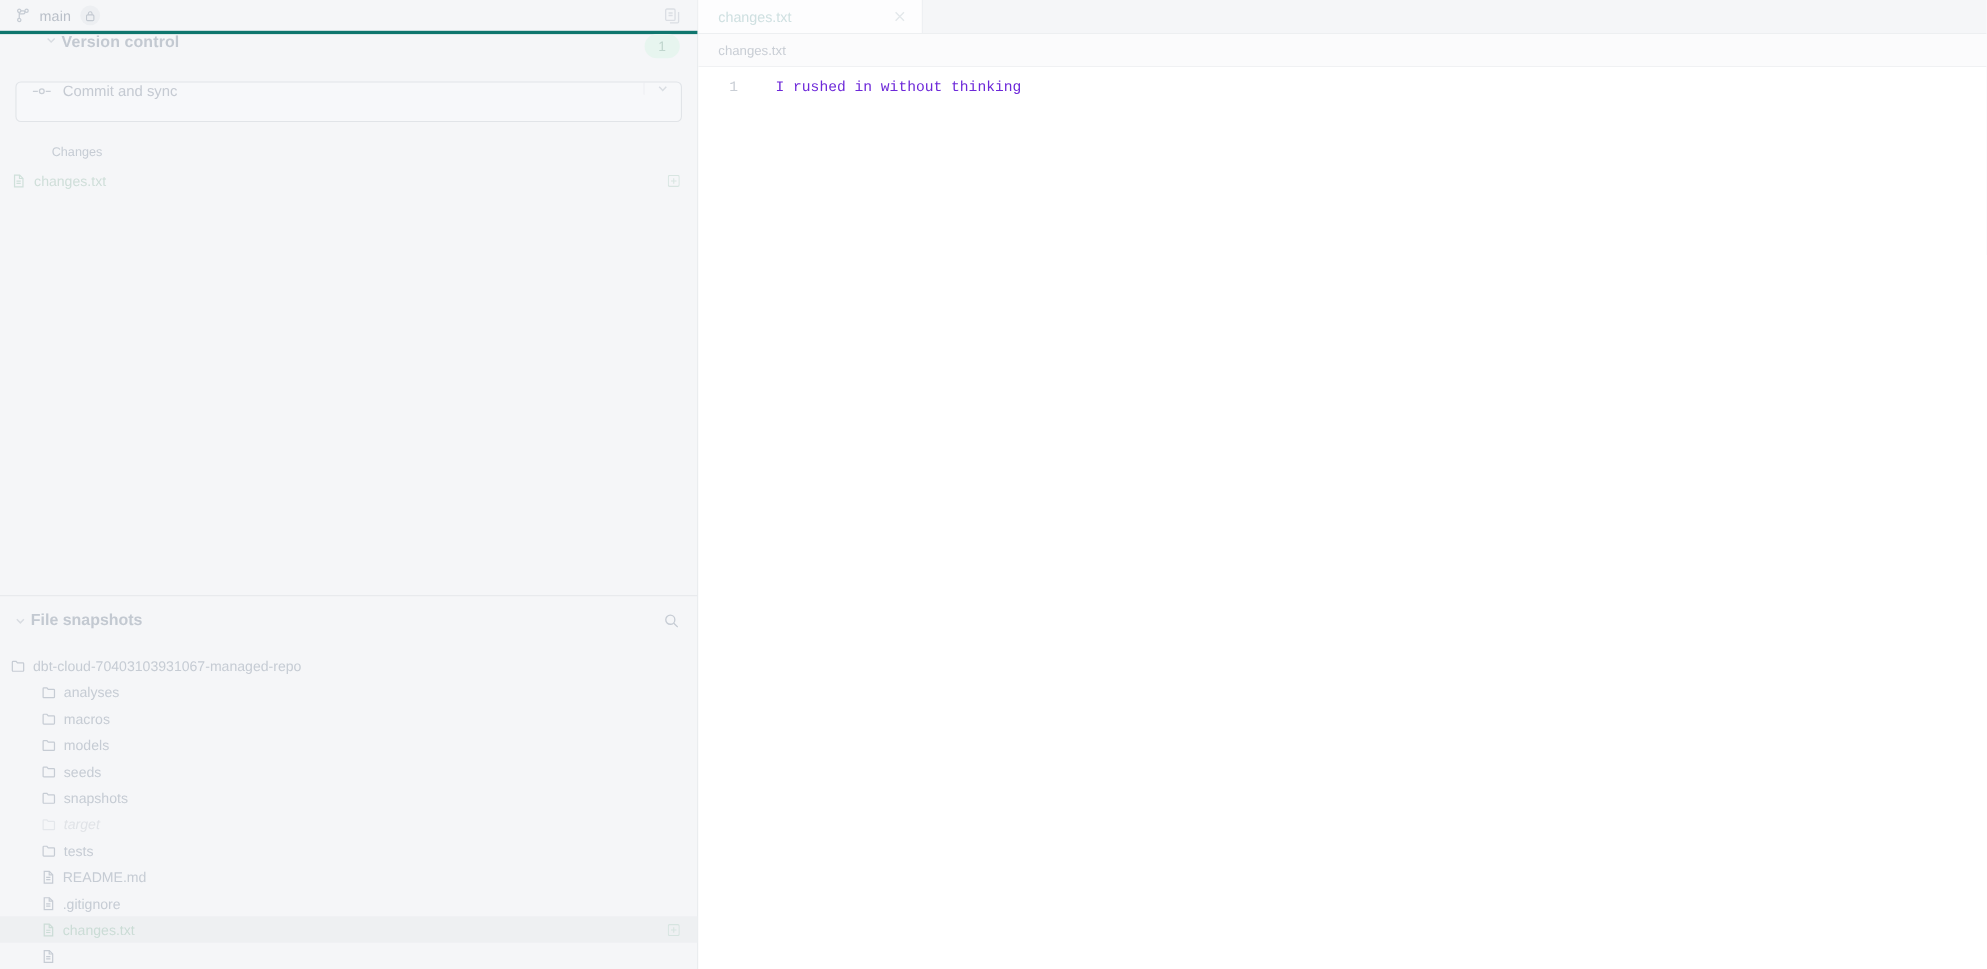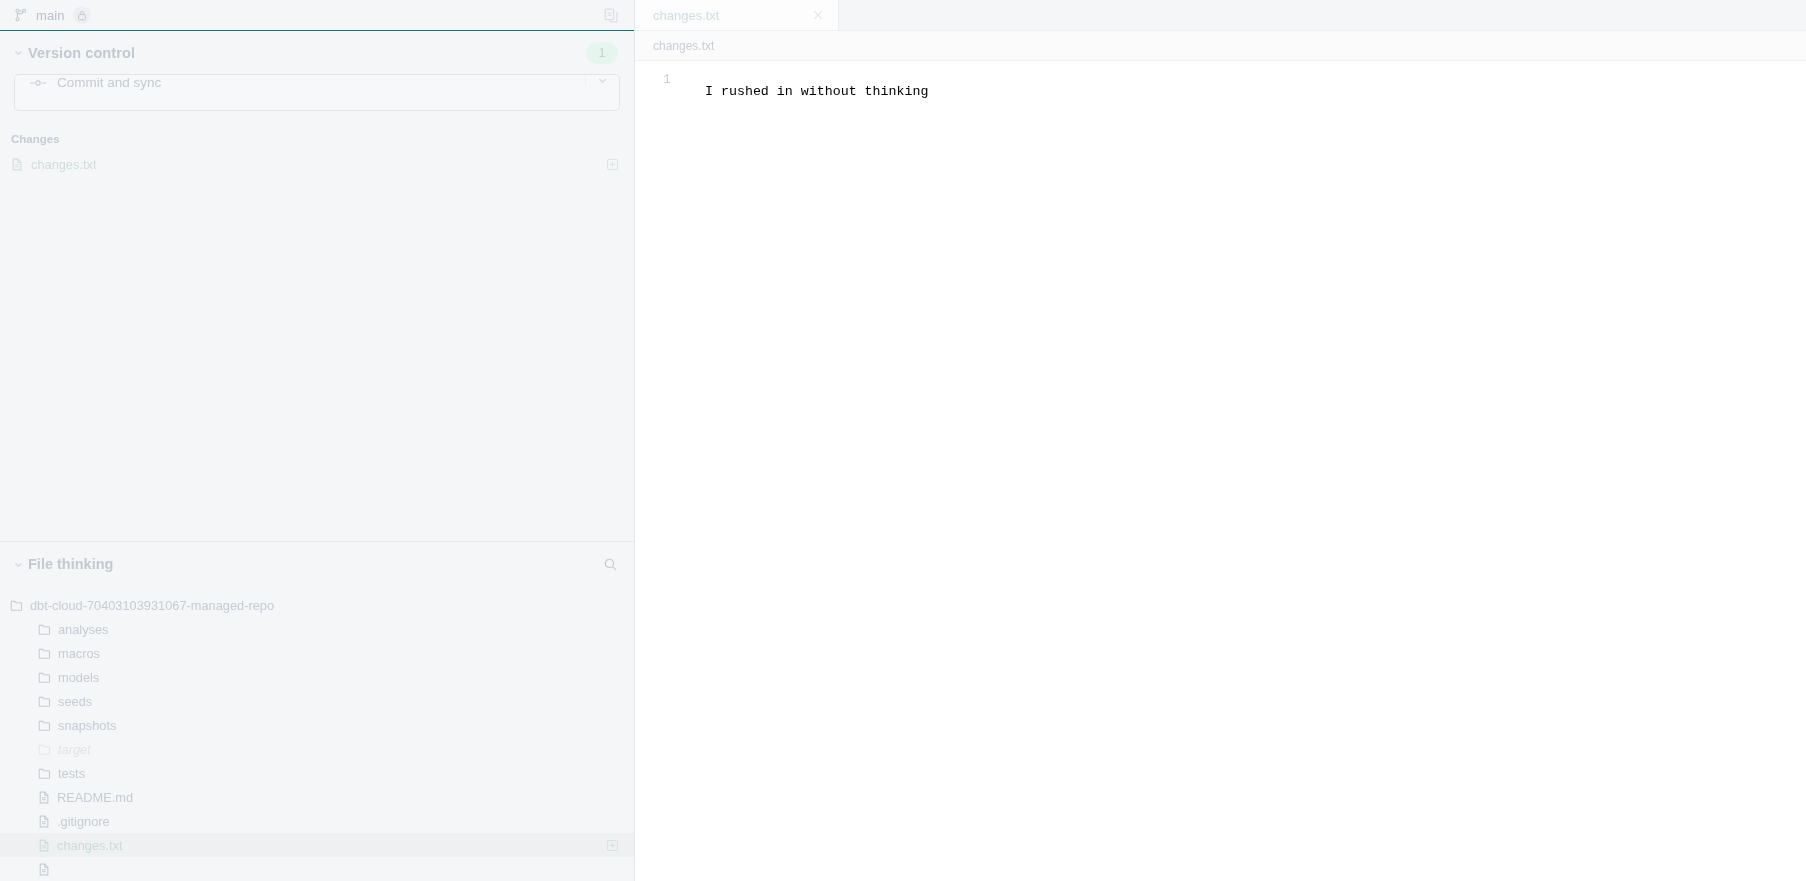--- a/index.html
+++ b/index.html
@@ -23,38 +23,39 @@
     flex-direction: column;
     position: relative;
   }
 
   .branch-bar {
     height: 31px;
     min-height: 31px;
     display: flex;
     align-items: center;
     padding: 0 14px 0 14px;
-    border-bottom: 1px solid #0f766e;
+    border-bottom: 3px solid #0f766e;
     background: #f5f6f8;
   }
   .branch-left { display: flex; align-items: center; gap: 8px; }
   .branch-name { font-size: 13px; color: #b9bfc8; letter-spacing: .1px; }
   .lock-chip {
     width: 18px; height: 18px; border-radius: 50%;
     background: #edeff2;
     display: flex; align-items: center; justify-content: center;
   }
   .branch-bar .spacer { flex: 1; }
   .copy-icon { opacity: .55; display:flex; align-items:center; }
 
   
   .vc-header {
     height: 43px; min-height: 43px;
-    display: flex; align-items: center;
+    display: flex; align-items: flex-start;
     padding: 0 16px 0 8px;
+    margin-left: 28px;
   }
   .chevron { width: 20px; display: flex; align-items: center; justify-content: center; opacity:.45;}
   .vc-title { font-size: 14.5px; font-weight: 700; color: #c3c9d1; letter-spacing: .1px; }
   .vc-header .spacer { flex: 1; }
   .count-badge {
     min-width: 32px; height: 22px; padding: 0 9px;
     border-radius: 11px;
     background: #e7f5ef;
     display: flex; align-items: center; justify-content: center;
     font-size: 12.5px; color: #bfd5cd;
@@ -73,22 +74,23 @@
     flex: 1; display: flex; align-items: center; gap: 10px;
     padding-left: 14px;
     font-size: 13.5px; color: #c5cad2;
   }
   .commit-btn-caret {
     width: 34px; border-left: 1px solid #e1e4e8;
     display: flex; align-items: center; justify-content: center; opacity:.4;
   }
 
   .changes-label {
-    font-size: 11.5px; font-weight: 700; color: #c6ccd4;
+    font-size: 11.5px; font-weight: 400; color: #c6ccd4;
     padding: 22px 0 7px 11px;
+    margin-left: 36px;
   }
   .change-row {
     height: 24px; display: flex; align-items: center;
     padding: 0 16px 0 11px; gap: 8px;
     font-size: 12.8px; color: #cfe0da;
   }
   .change-row .fname { flex: 1; color:#cfded9; }
   .plus-box { opacity: .75; display:flex; }
 
   .vc-spacer { flex: 1; }
@@ -143,21 +145,21 @@
     display: flex; align-items: center;
     padding-left: 18px;
     font-size: 12px; color: #c9ced5;
     background: #fbfbfc;
     border-bottom: 1px solid #f0f1f3;
   }
 
   .code-area { flex: 1; background: #ffffff; padding-top: 9px; }
   .code-line { display: flex; align-items: flex-start; font-family: "Liberation Mono", monospace; font-size: 13.3px; line-height: 19px;}
   .gutter { width: 50px; text-align: right; padding-right: 14px; color: #c9ced5; }
-  .code-text { color: #000000; white-space: pre; padding-left: 20px; margin-top: 12px;}
+  .code-text { color: #6d28d9; white-space: pre; padding-left: 20px;}
   svg { display: block; }
 </style>
 </head>
 <body>
 
 <div id="app">
 
   <div class="sidebar">
 
     <div class="branch-bar">
@@ -240,21 +242,21 @@
 
     <div class="vc-spacer"></div>
     <div class="panel-divider"></div>
 
     <div class="fe-header">
       <span class="chevron">
         <svg width="11" height="11" viewBox="0 0 12 12" fill="none" stroke="#b6bdc6" stroke-width="1.4">
             <path d="M2.5 4.3 6 7.9l3.5-3.6"></path>
           </svg>
       </span>
-      <span class="fe-title">File thinking</span>
+      <span class="fe-title">File snapshots</span>
       <div class="spacer"></div>
       <span>
         <svg width="15" height="15" viewBox="0 0 16 16" fill="none" stroke="#c6ccd4" stroke-width="1.3">
           <circle cx="6.8" cy="6.8" r="4.4"></circle>
             <path d="M10.2 10.2 14 14"></path>
         </svg>
       </span>
     </div>
 
     <div class="tree" id="file-tree">

